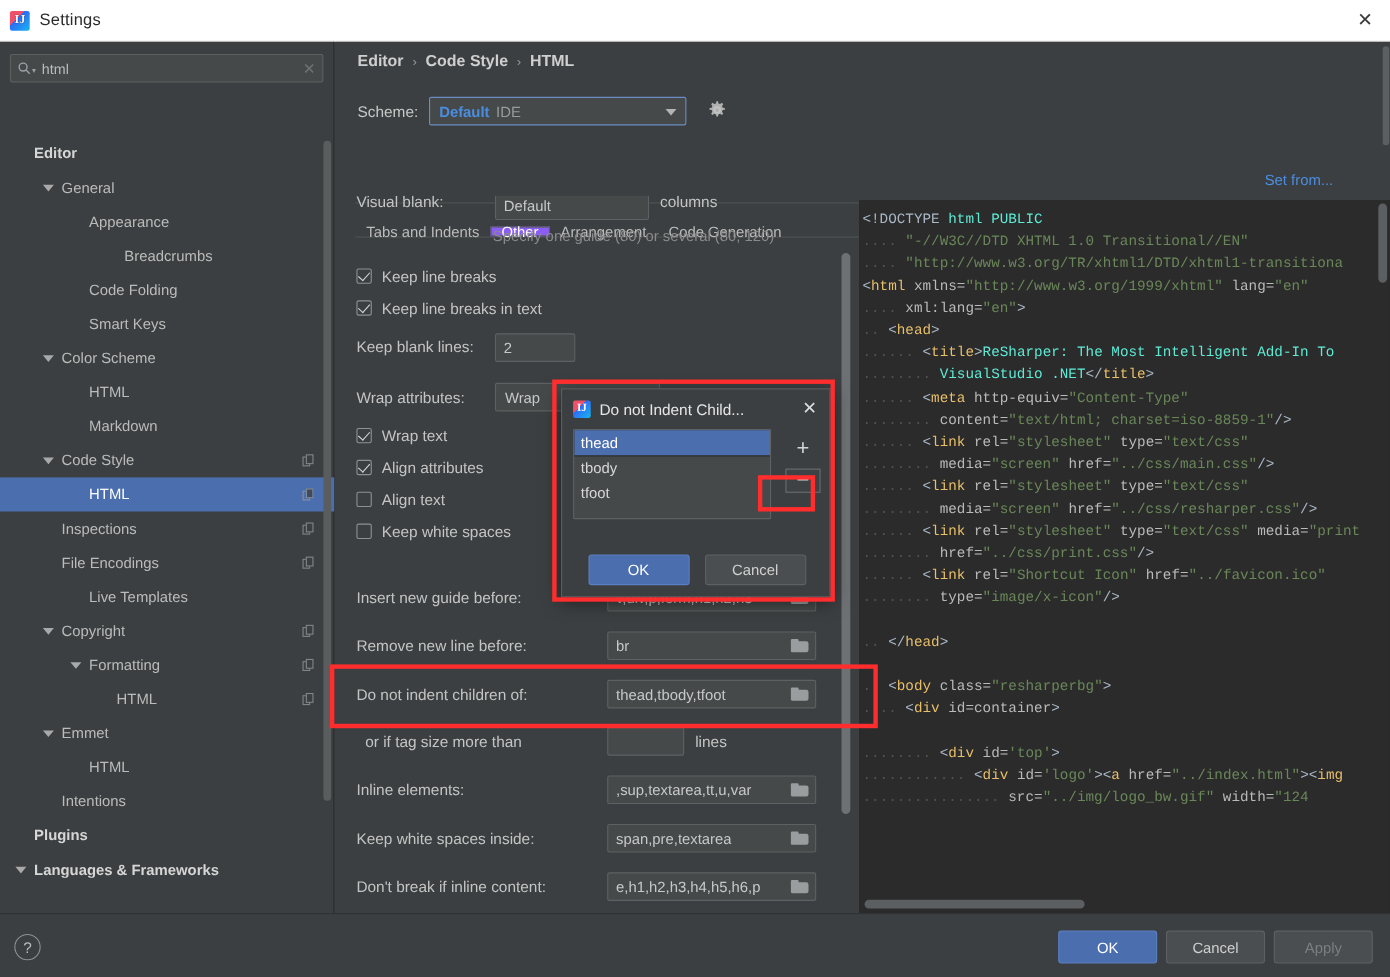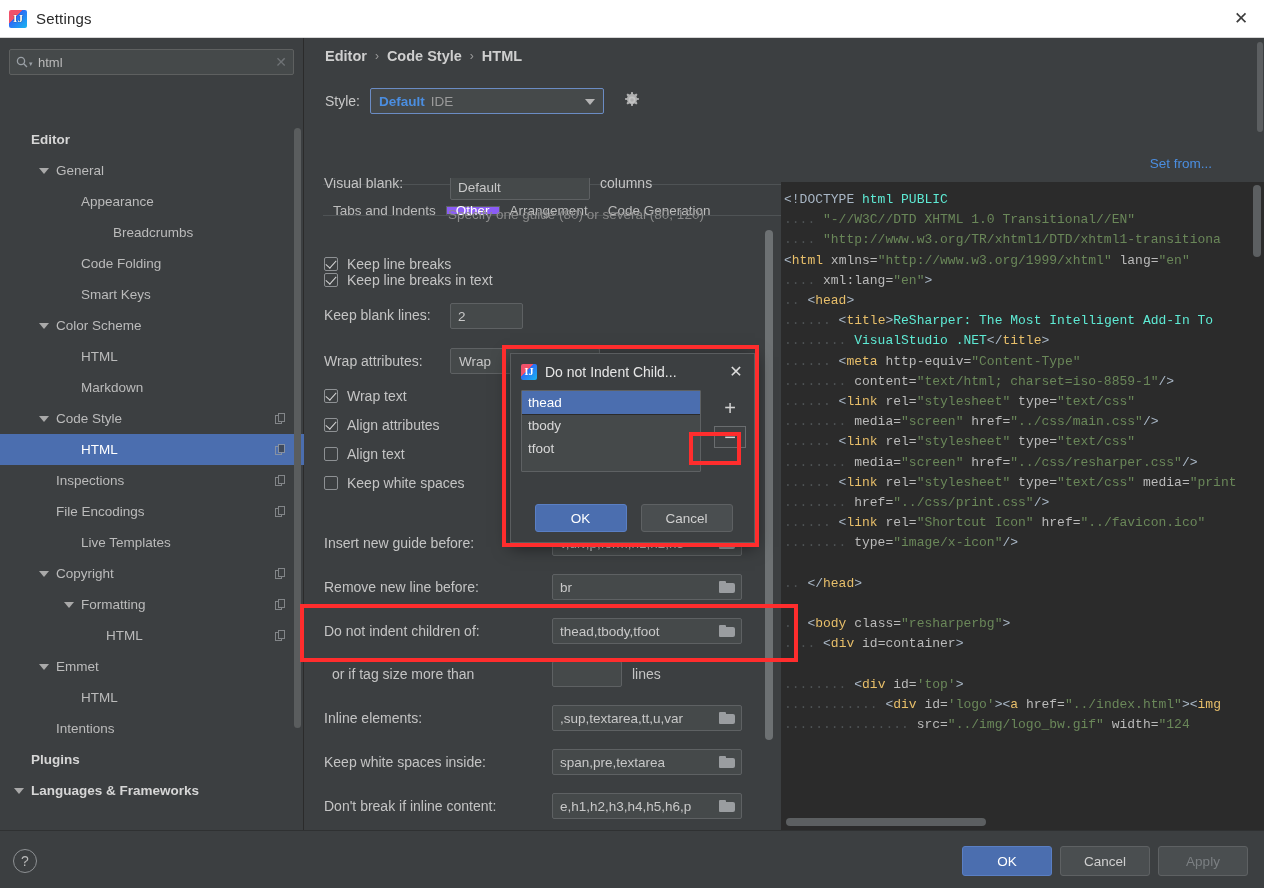--- a/index.html
+++ b/index.html
@@ -485,21 +485,21 @@
   <div class="main">
     <div class="breadcrumb" id="breadcrumb">
         <span>Editor</span>
         <span class="sep">›</span>
         <span>Code Style</span>
         <span class="sep">›</span>
         <span>HTML</span>
       </div>
 
     <div class="scheme-row">
-      <div class="scheme-label">Style:</div>
+      <div class="scheme-label">Scheme:</div>
       <div class="combo">
         <span class="v1">Default</span>
         <span class="v2">IDE</span>
         <span class="cb-arrow"></span>
       </div>
       <div class="gear">
         <svg width="18" height="18" viewBox="0 0 18 18">
             <path fill="#c3c3c3" d="M9 5.6a3.4 3.4 0 100 6.8 3.4 3.4 0 000-6.8zm0 5.2a1.8 1.8 0 110-3.6 1.8 1.8 0 010 3.6z"></path>
             <path fill="#c3c3c3" d="M8.2 1h1.6l.3 2 1.5.6 1.7-1.1 1.2 1.2-1.1 1.7.6 1.5 2 .3v1.6l-2 .3-.6 1.5 1.1 1.7-1.2 1.2-1.7-1.1-1.5.6-.3 2H8.2l-.3-2-1.5-.6-1.7 1.1-1.2-1.2 1.1-1.7-.6-1.5-2-.3V7.2l2-.3.6-1.5L3.5 3.7l1.2-1.2 1.7 1.1 1.5-.6z" opacity=".85"></path>
           </svg>
@@ -525,21 +525,21 @@
       </div>
       <div class="tfield" style="position:absolute; top:-4px; left:140px; width:140px;">
         <span class="ftxt">Default</span>
       </div>
       <div class="frow" style="top:-3px; left:290px;">
         <span class="flabel">columns</span>
       </div>
 
       <div class="hint" style="top:29px; left:138px;">Specify one guide (80) or several (80, 120)</div>
 
-      <div class="frow" style="top:78px; left:14px;justify-content:space-between;">
+      <div class="frow" style="top:65px; left:14px;justify-content:space-between;">
         <span class="cbx on"></span>
         <span class="flabel">Keep line breaks</span>
       </div>
       <div class="frow" style="top:94px; left:14px;">
         <span class="cbx on"></span>
         <span class="flabel">Keep line breaks in text</span>
       </div>
 
       <div class="frow" style="top:129px; left:14px;">
         <span class="flabel">Keep blank lines:</span>

